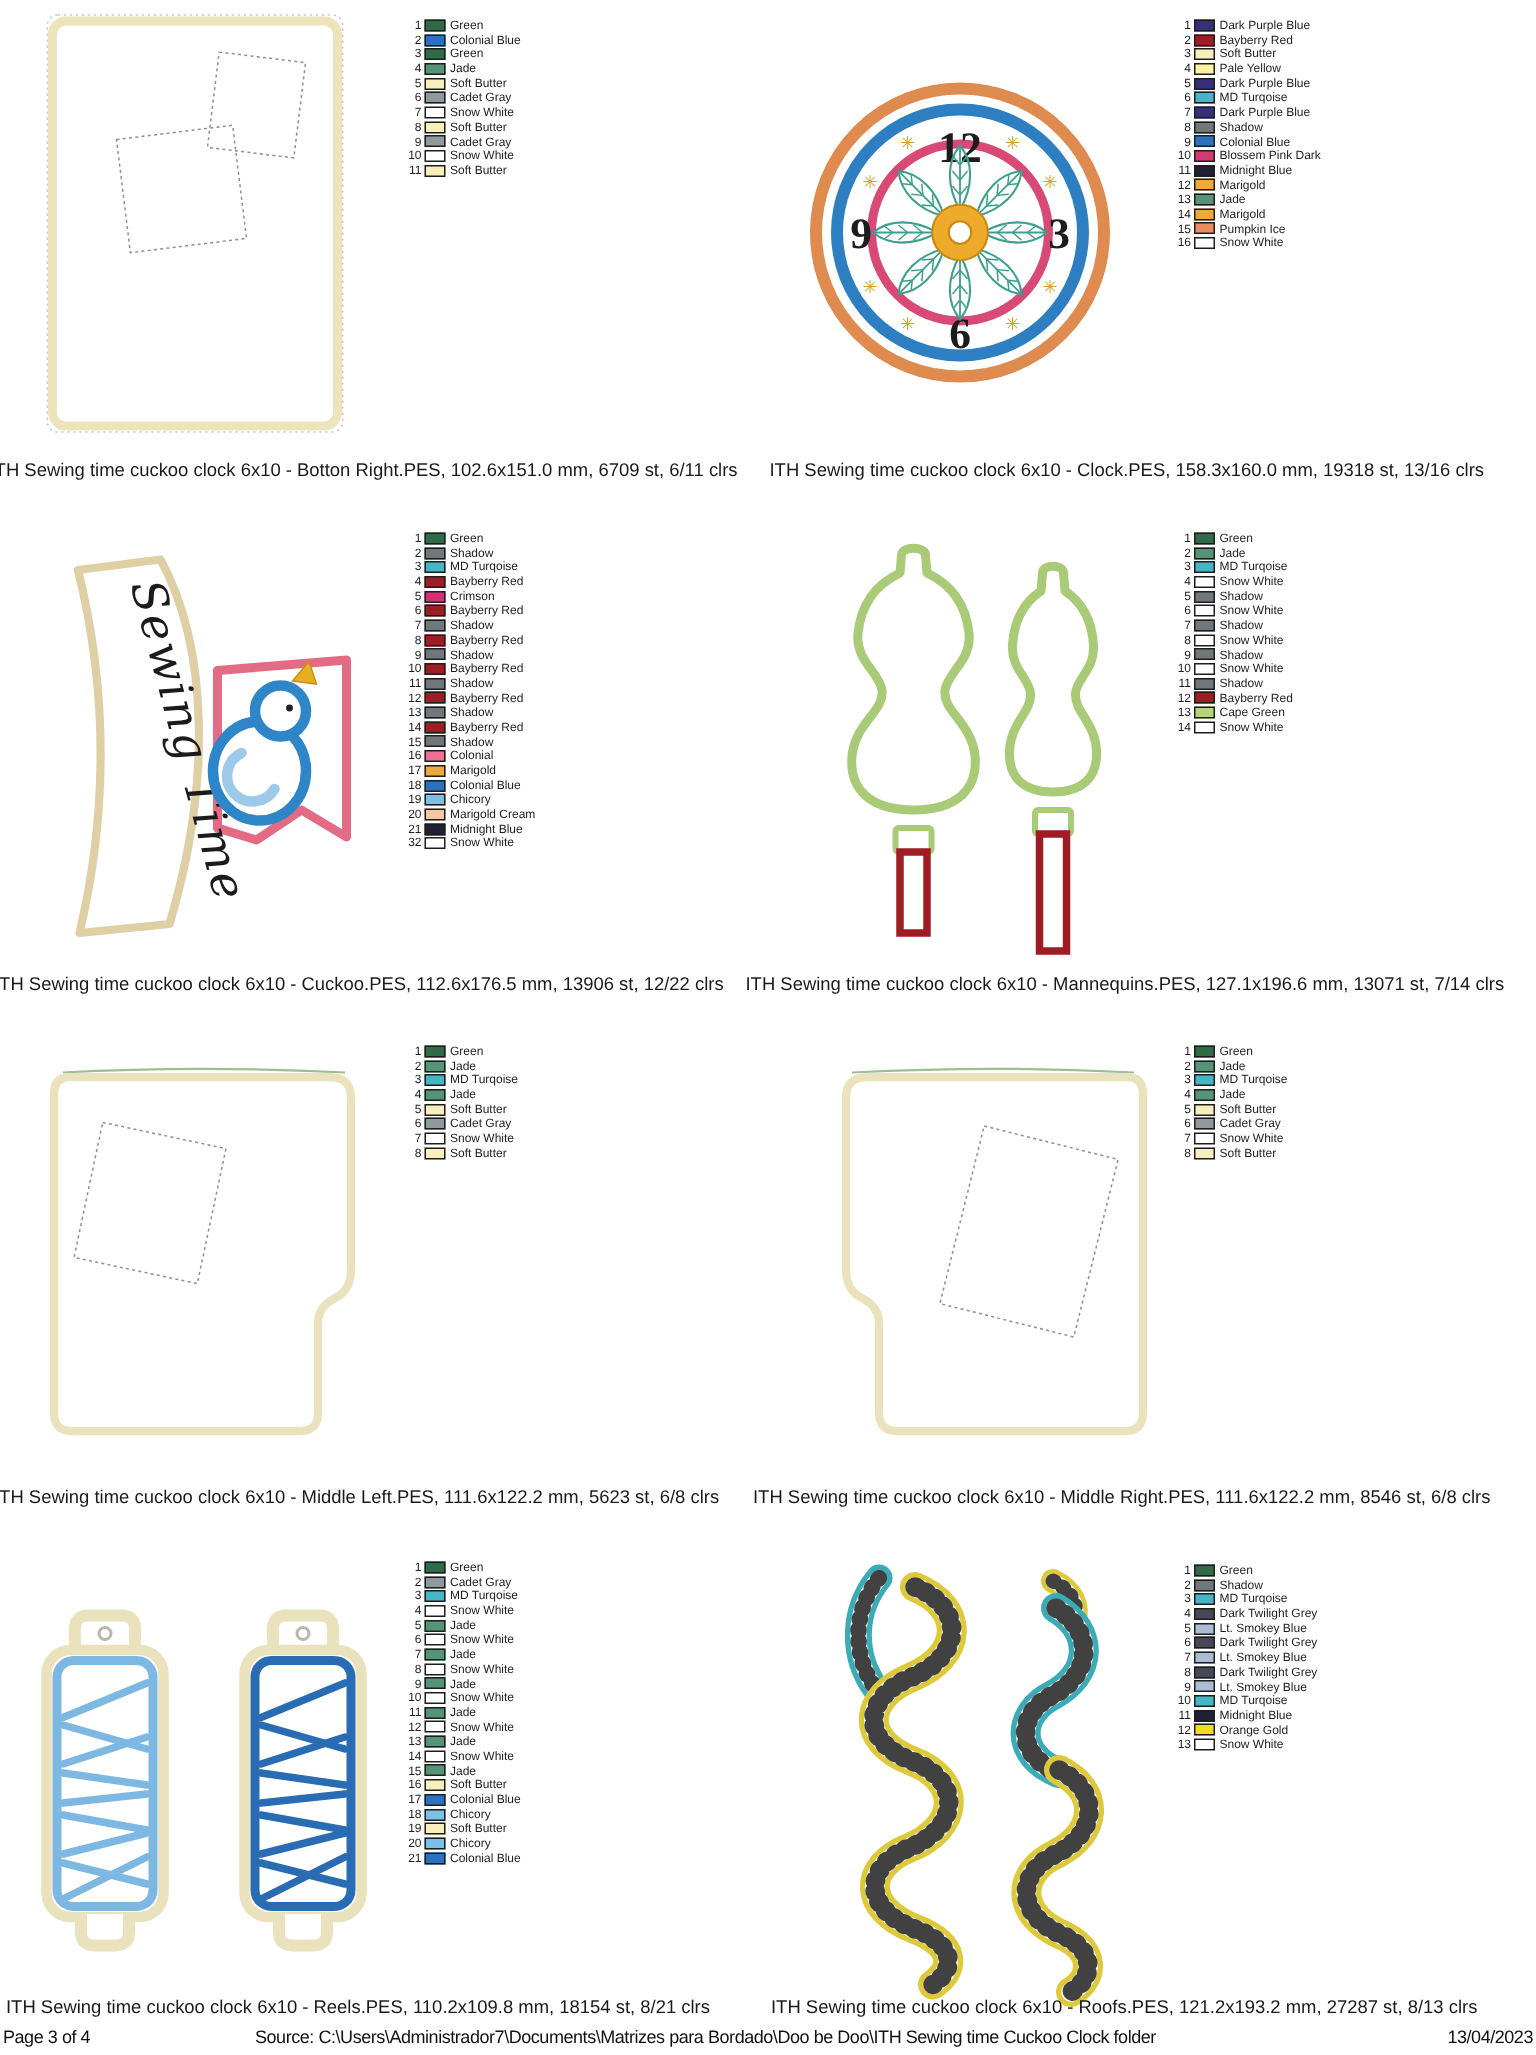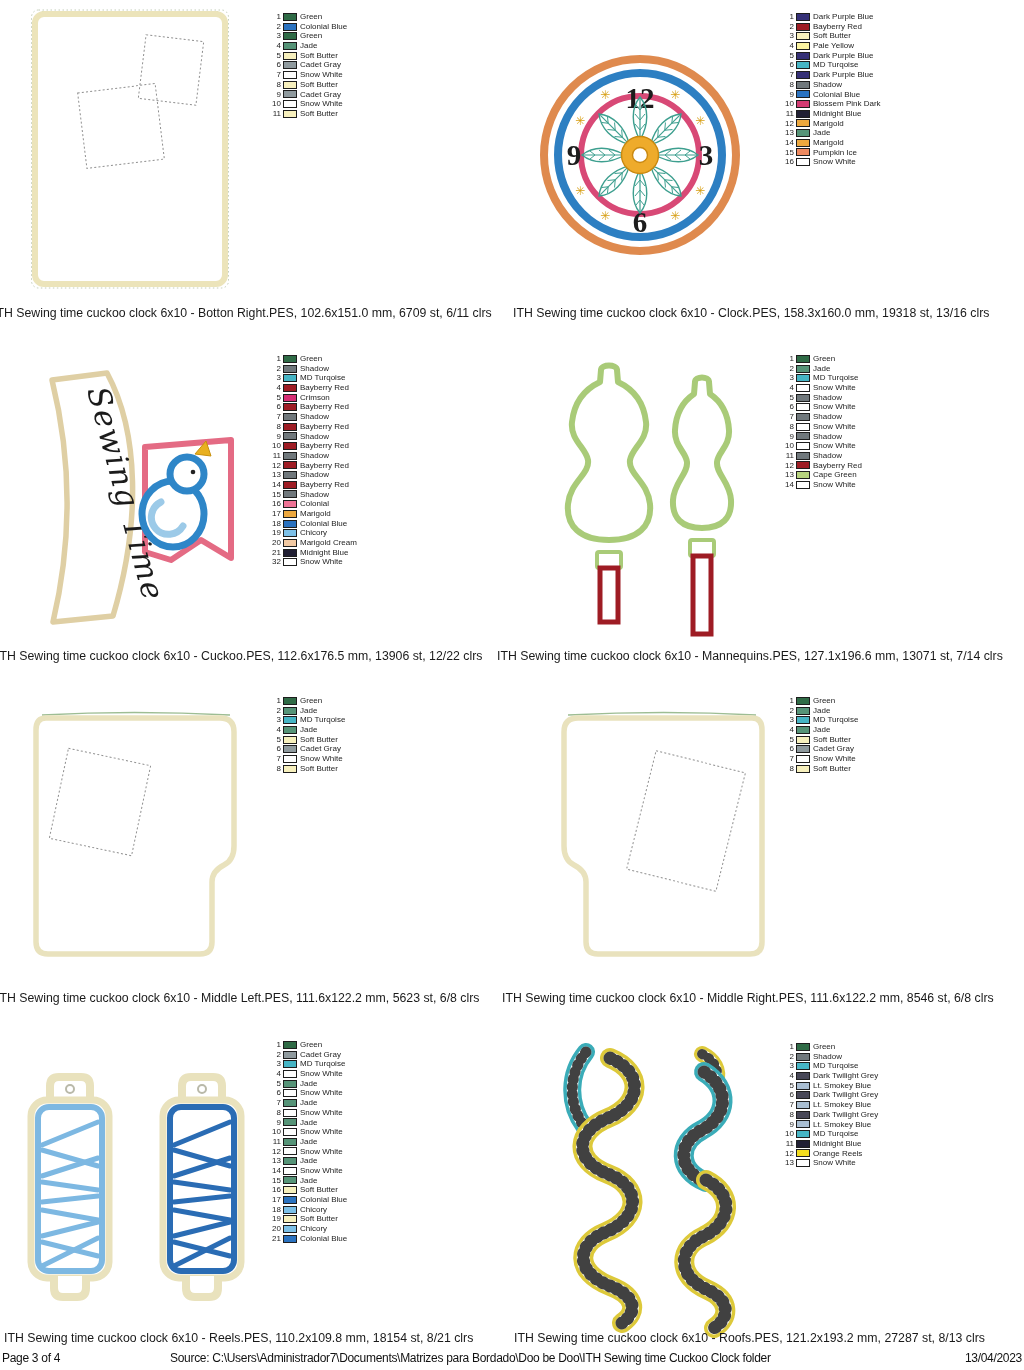--- a/index.html
+++ b/index.html
@@ -844,21 +844,21 @@
 
     <div class="color-row">
       <span class="num">11</span>
       <span class="swatch" style="background: rgb(32, 31, 51);"></span>
       <span class="cname">Midnight Blue</span>
     </div>
 
     <div class="color-row">
       <span class="num">12</span>
       <span class="swatch" style="background: rgb(242, 220, 30);"></span>
-      <span class="cname">Orange Reels</span>
+      <span class="cname">Orange Gold</span>
     </div>
 
     <div class="color-row">
       <span class="num">13</span>
       <span class="swatch" style="background: rgb(255, 255, 255);"></span>
       <span class="cname">Snow White</span>
     </div>
   </div>
 
 <div class="caption" style="left:4px;top:1331px">ITH Sewing time cuckoo clock 6x10 - Reels.PES, 110.2x109.8 mm, 18154 st, 8/21 clrs</div>

